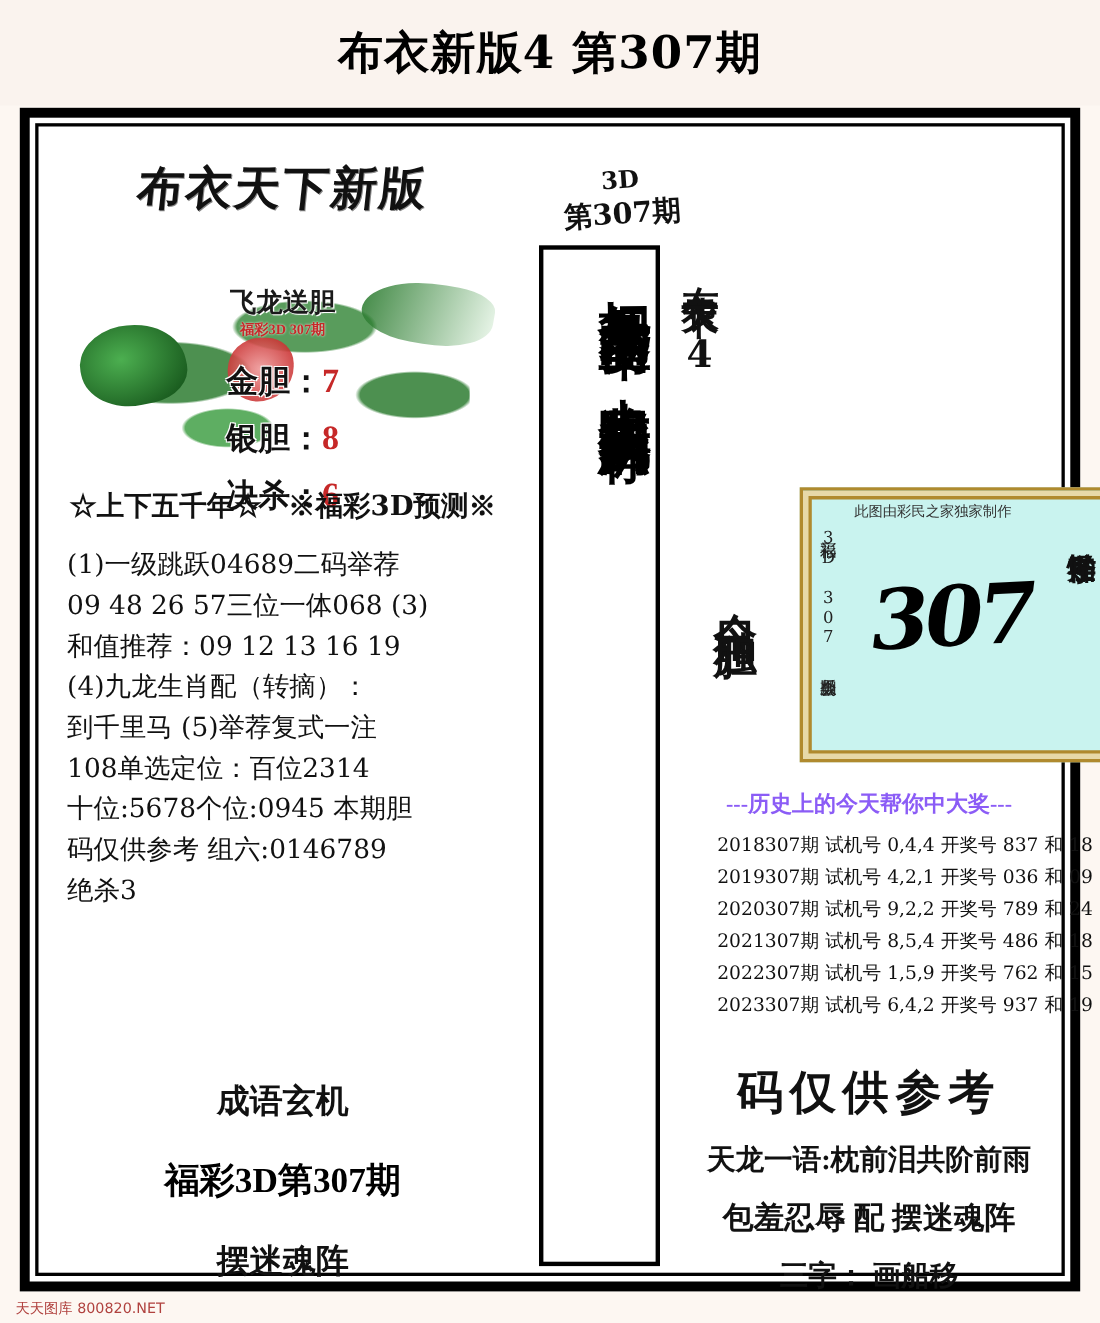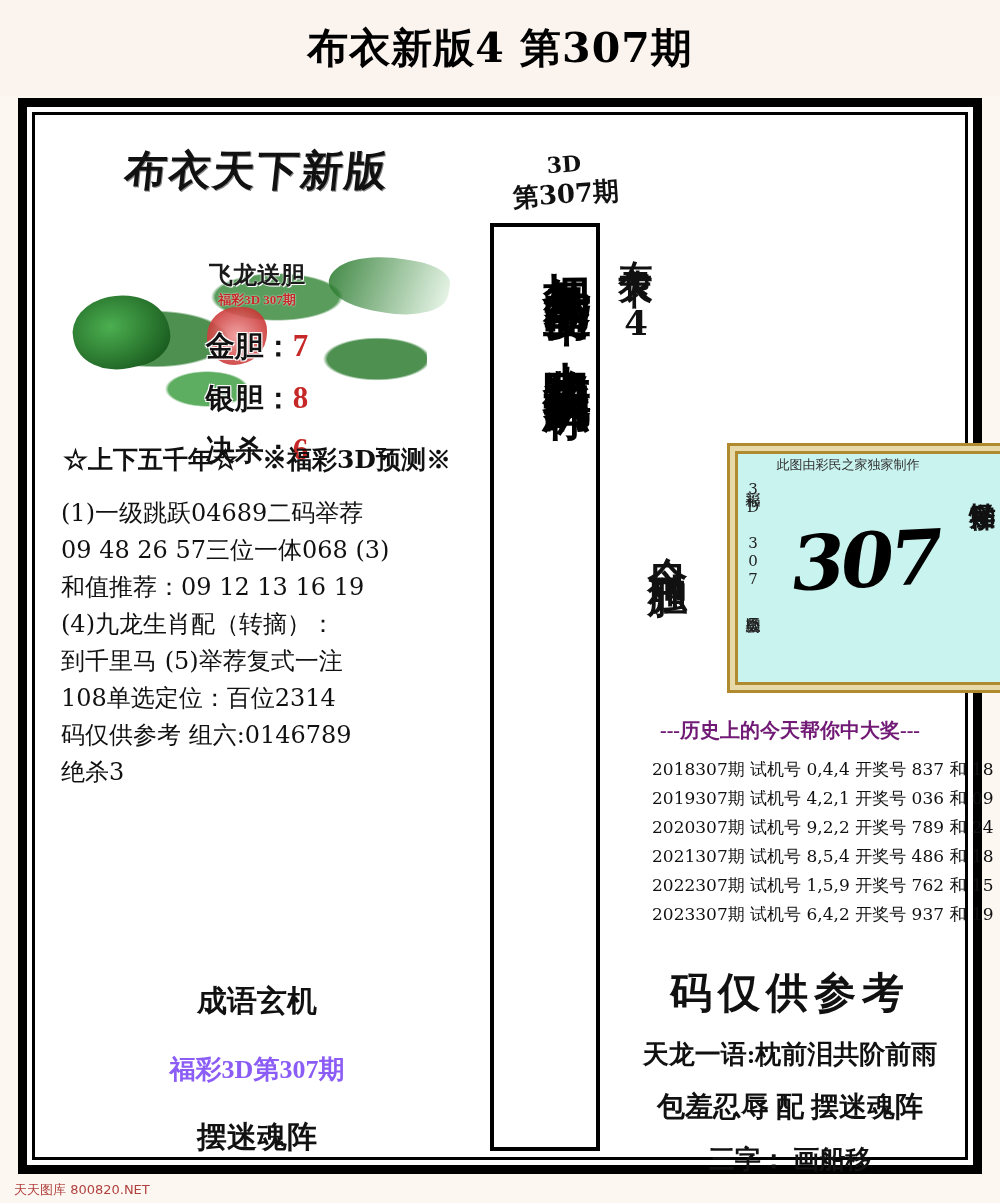--- a/index.html
+++ b/index.html
@@ -187,23 +187,23 @@
     width: 400px;
     text-align: center;
   }
   .bl-1 {
     font-size: 30px;
     font-weight: bold;
     color: #111;
     margin-bottom: 30px;
   }
   .bl-2 {
-    font-size: 26px;
-    font-weight: bold;
-    color: #8b5cf6;
+    font-size: 32px;
+    font-weight: bold;
+    color: #000000;
     margin-bottom: 30px;
   }
   .bl-3 {
     font-size: 30px;
     font-weight: bold;
     color: #111;
   }
   
   .center-strip {
     position: absolute;
@@ -333,21 +333,21 @@
     letter-spacing: -4px;
   }
   .hist-header {
     position: absolute;
     left: 0;
     top: 592px;
     width: 370px;
     text-align: center;
     font-size: 20px;
     font-weight: bold;
-    color: #701a75;
+    color: #8b5cf6;
   }
   .hist-list {
     position: absolute;
     left: 0;
     top: 630px;
     width: 370px;
     margin-left: 47px;
   }
   .hist-row {
     font-size: 17px;
@@ -440,20 +440,21 @@
           <div class="banner-right">※福彩3D预测※</div>
         </div>
 
         <div class="body-text">
           <div>(1)一级跳跃04689二码举荐</div>
           <div>09 48 26 57三位一体068 (3)</div>
           <div>和值推荐：09 12 13 16 19</div>
           <div>(4)九龙生肖配（转摘）：</div>
           <div>到千里马 (5)举荐复式一注</div>
           <div>108单选定位：百位2314</div>
+          <div>十位:5678个位:0945 本期胆</div>
           <div>码仅供参考 组六:0146789</div>
           <div>绝杀3</div>
         </div>
 
         <div class="bottom-left">
           <div class="bl-1">成语玄机</div>
           <div class="bl-2">福彩3D第307期</div>
           <div class="bl-3">摆迷魂阵</div>
         </div>
       </div>

